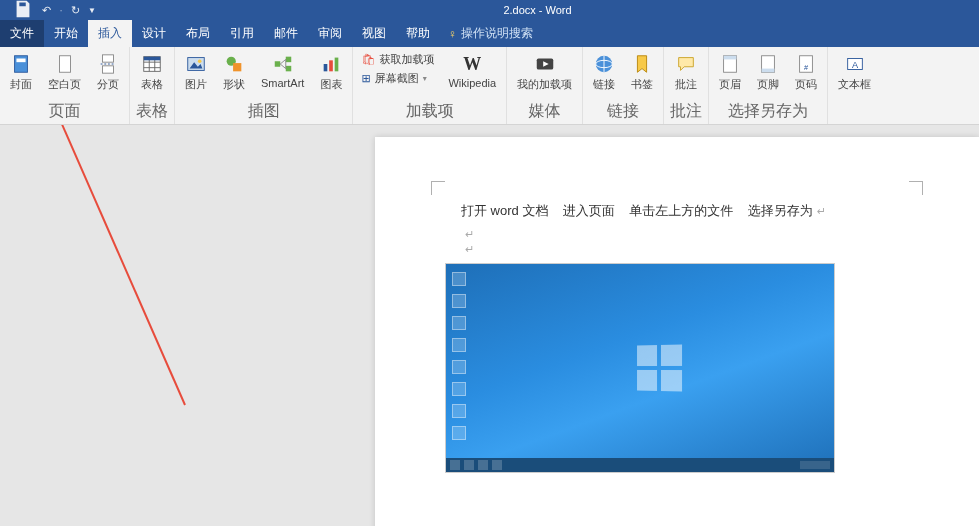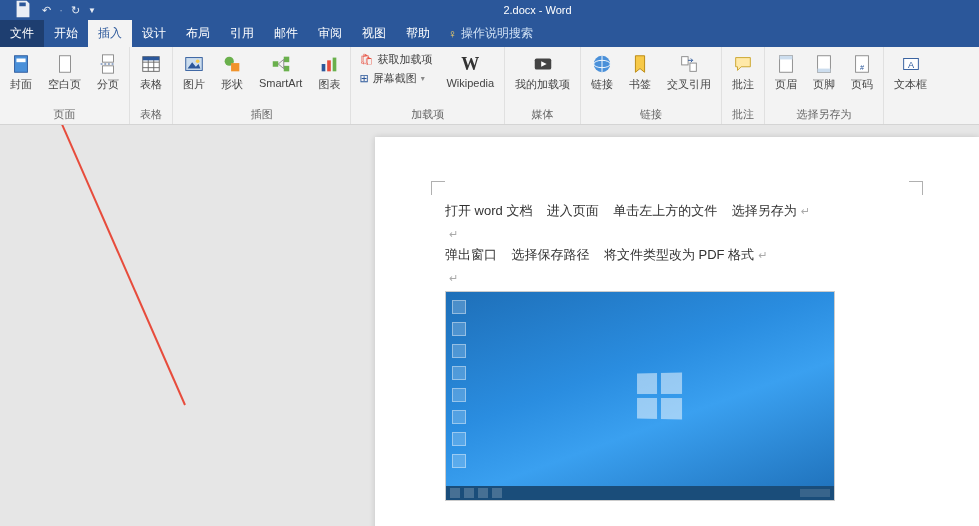--- a/index.html
+++ b/index.html
@@ -47,21 +47,21 @@
   }
   .group {
     display: flex; flex-direction: column; align-items: center; justify-content: space-between;
     padding: 4px 6px 2px;
     border-right: 1px solid #e0e0e0;
   }
   .group .row { display:flex; gap:8px; align-items:flex-start; }
   .btn { display:flex; flex-direction:column; align-items:center; gap:2px; padding:2px 4px; cursor:pointer; min-width:30px; }
   .btn .ic { width:22px; height:22px; display:flex; align-items:center; justify-content:center; }
   .btn .lbl { font-size:11px; white-space:nowrap; }
-  .group-label { font-size:11px; color:#666; margin-top:2px; }
+  .group-label { font-size:16px; color:#666; margin-top:2px; }
   .mini-btn { display:flex; align-items:center; gap:4px; font-size:11px; padding:1px 2px; cursor:pointer; white-space:nowrap; }
   .mini-stack { display:flex; flex-direction:column; gap:2px; align-items:flex-start; }
   
   .workspace {
     position: relative;
     height: calc(526px - 20px - 27px - 78px);
     background: #e6e6e6;
     overflow: hidden;
   }
   .page {
@@ -70,21 +70,21 @@
     top: 12px;
     width: 604px;
     min-height: 700px;
     background: #fff;
     box-shadow: 0 0 6px rgba(0,0,0,.15);
     padding: 60px 70px 20px 70px;
     font-size: 13px;
     color: #333;
     line-height: 2.2;
   }
-  .page p { white-space: pre; }
+  .page p { white-space: pre; margin-left: 16px; }
   .page .ret { color:#aaa; margin-left:4px; font-size:11px; }
   
   .crop-mark { position:absolute; width:14px; height:14px; border-color:#b0b0b0; }
   .crop-tl { top:44px; left:56px; border-top:1px solid #b0b0b0; border-left:1px solid #b0b0b0; }
   .crop-tr { top:44px; right:56px; border-top:1px solid #b0b0b0; border-right:1px solid #b0b0b0; }
   
   .screenshot {
     margin-top: 6px;
     width: 390px;
     height: 210px;
@@ -299,30 +299,20 @@
         <span class="lbl">链接</span>
       </div>
       <div class="btn">
         <span class="ic">
             <svg class="ic-svg" viewBox="0 0 24 24">
               <path d="M7 3h10v18l-5-4-5 4z" fill="#f7c948" stroke="#b8860b"></path>
             </svg>
           </span>
         <span class="lbl">书签</span>
       </div>
-      <div class="btn">
-        <span class="ic">
-            <svg class="ic-svg" viewBox="0 0 24 24">
-              <rect x="4" y="4" width="7" height="9" fill="#fff" stroke="#888"></rect>
-              <rect x="13" y="11" width="7" height="9" fill="#fff" stroke="#888"></rect>
-              <path d="M11 8h5l-2-2m2 2-2 2" fill="none" stroke="#2b579a"></path>
-            </svg>
-          </span>
-        <span class="lbl">交叉引用</span>
-      </div>
     </div>
     <div class="group-label">链接</div>
   </div>
 
   <div class="group">
     <div class="row">
       <div class="btn">
         <span class="ic">
             <svg class="ic-svg" viewBox="0 0 24 24">
               <path d="M4 5h16v10H10l-4 4v-4H4z" fill="#ffe9a8" stroke="#c9a227"></path>
@@ -384,21 +374,20 @@
   </div>
 
 </div>
 
 <div class="workspace">
   <div class="page">
     <div class="crop-mark crop-tl"></div>
     <div class="crop-mark crop-tr"></div>
     <p><span>打开 word 文档    进入页面    单击左上方的文件    选择另存为</span><span class="ret">↵</span></p>
     <p style="line-height:1.2"><span class="ret">↵</span></p>
-    <p><span>弹出窗口    选择保存路径    将文件类型改为 PDF 格式</span><span class="ret">↵</span></p>
     <p style="line-height:1.2"><span class="ret">↵</span></p>
 
     <div class="screenshot">
       <div class="win-logo"></div>
       <div class="desk-icon" style="top:8px"></div>
       <div class="desk-icon" style="top:30px"></div>
       <div class="desk-icon" style="top:52px"></div>
       <div class="desk-icon" style="top:74px"></div>
       <div class="desk-icon" style="top:96px"></div>
       <div class="desk-icon" style="top:118px"></div>

